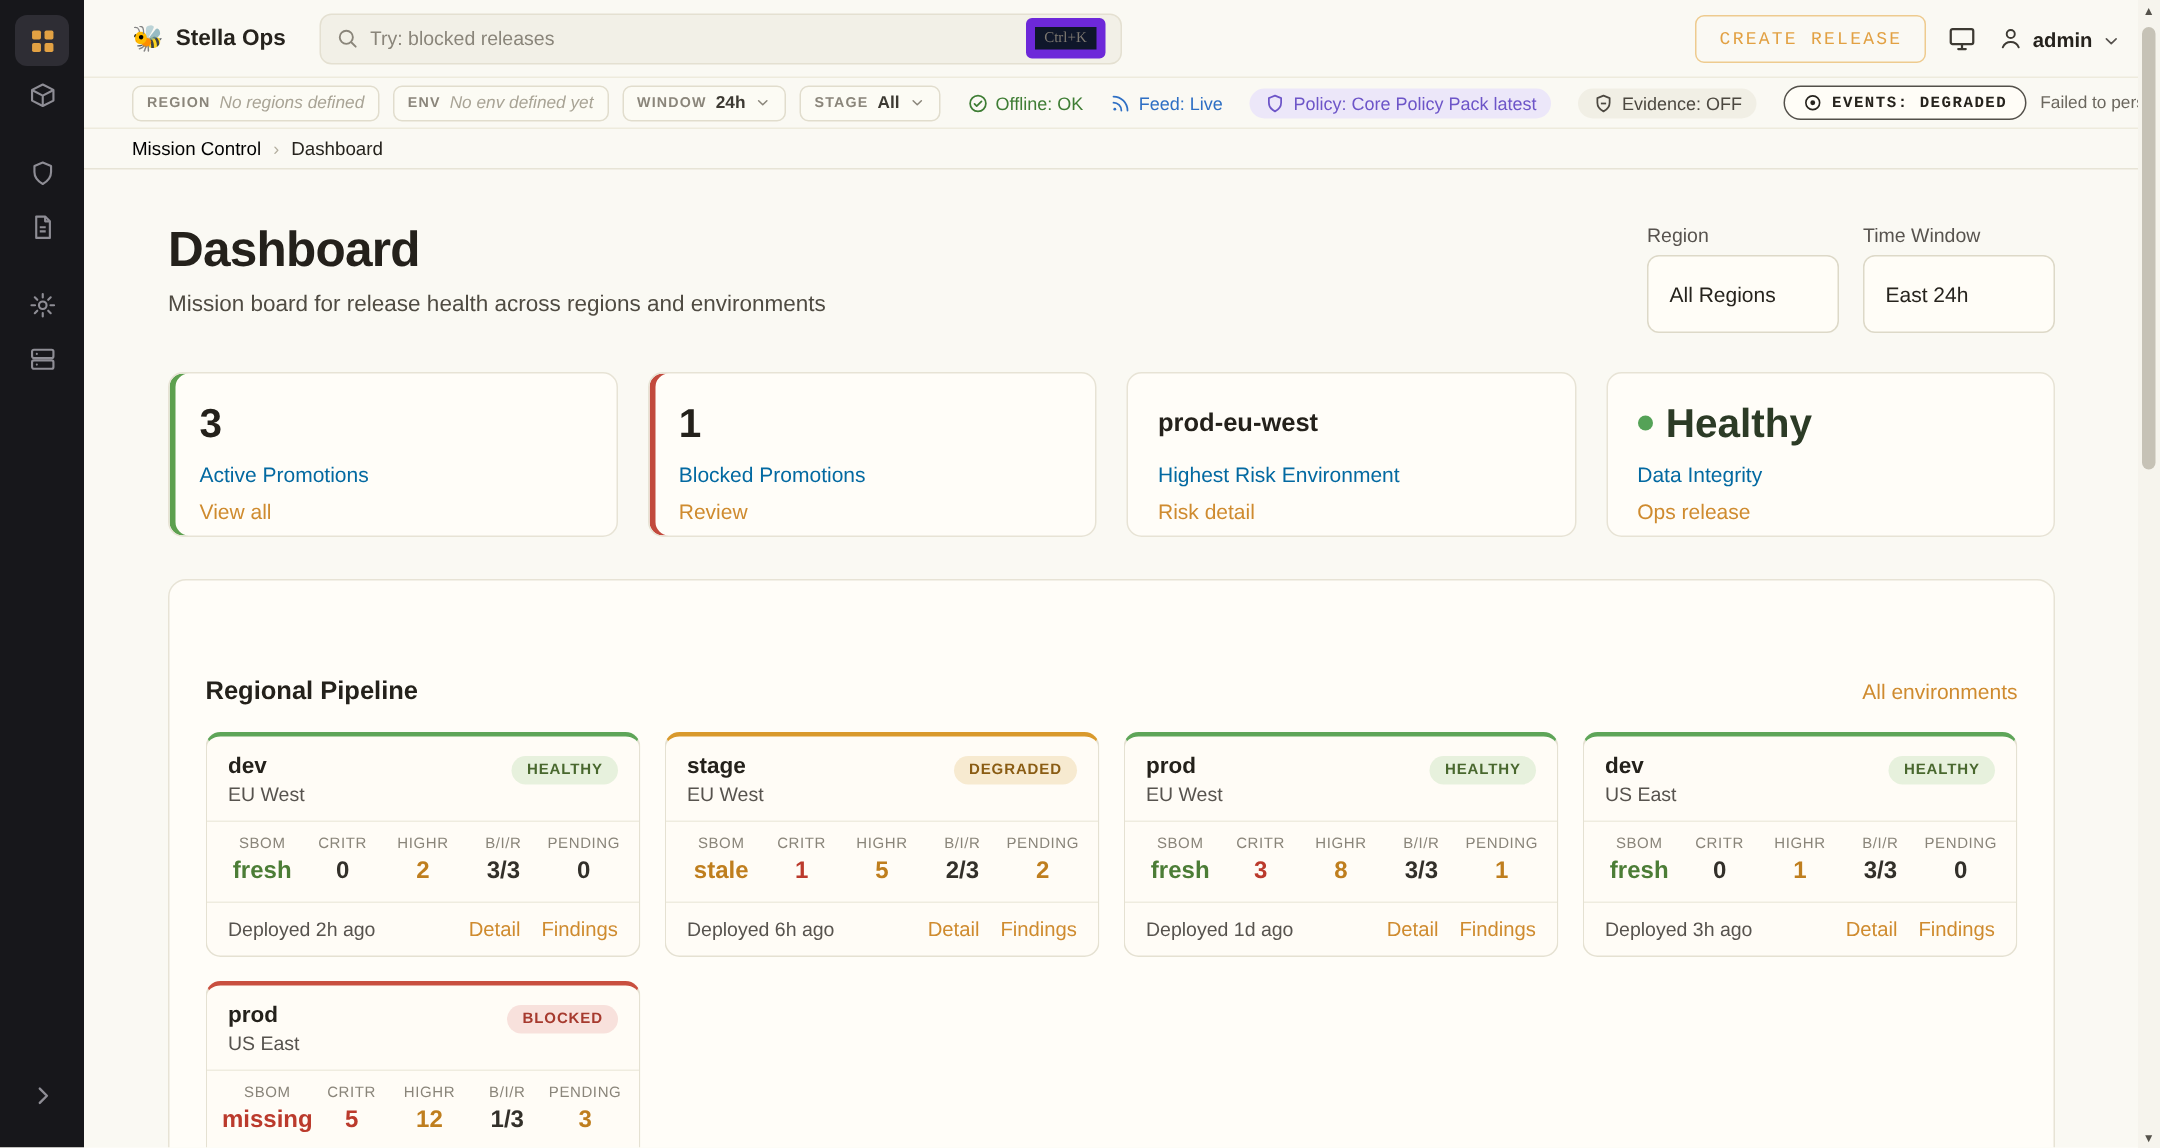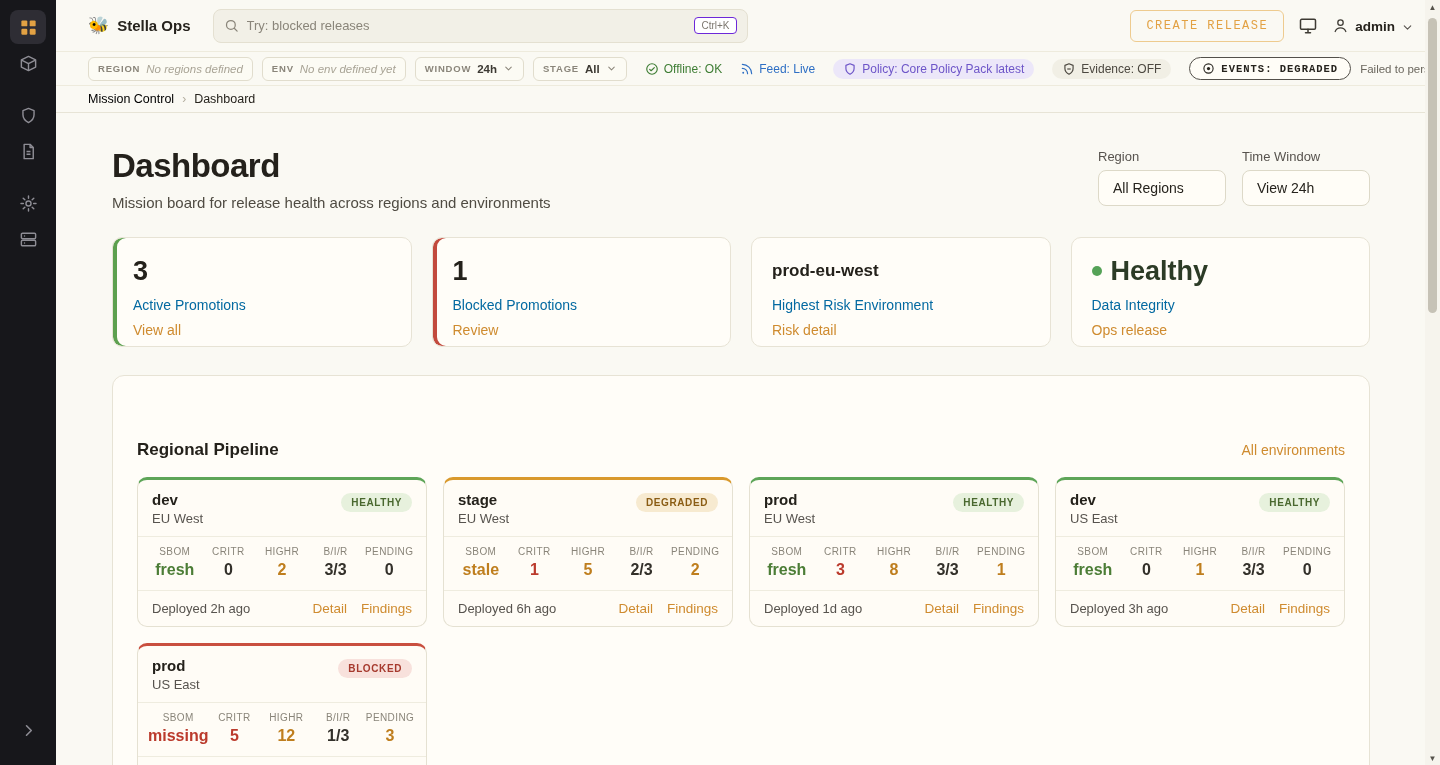--- a/index.html
+++ b/index.html
@@ -45,23 +45,23 @@
     border:1px solid #e4e0d1; border-radius:8px; display:flex; align-items:center;
     gap:8px; padding:0 10px;
   }
   .search svg{ width:15px; height:15px; color:#8a857a; flex-shrink:0; }
   .search input{
     flex:1; border:none; outline:none; background:transparent;
     font-family:"Liberation Sans",sans-serif; font-size:13px; color:#26231d;
   }
   .search input::placeholder{ color:#8a857a; }
   .kbd{
-    font-family:Liberation Sans, sans-serif; font-size:10px;
-    border:1px solid #6d28d9; border-radius:4px; padding:2px 6px; color:#7d7870;
-    background:#ffffff; white-space:nowrap;
+    font-family:Liberation Serif, serif; font-size:10px;
+    border:6px solid #6d28d9; border-radius:4px; padding:2px 6px; color:#7d7870;
+    background:#0f172a; white-space:nowrap;
   }
   .top-spacer{ flex:1; }
   .create-btn{
     font-family:"Liberation Mono","DejaVu Sans Mono",monospace; font-size:12px;
     letter-spacing:1.5px; color:#e2a143; border:1px solid #eecb8f; background:transparent;
     border-radius:6px; padding:8px 15px; cursor:pointer; white-space:nowrap;
   }
   .icon-btn{ color:#3d3a33; display:flex; align-items:center; cursor:pointer; }
   .icon-btn svg{ width:20px; height:20px; }
   .user-menu{ display:flex; align-items:flex-end; gap:6px; cursor:pointer; }
@@ -109,21 +109,21 @@
   .crumb-current{ color:#26231d; font-weight:500; }
 
   
   .main{ flex:1; overflow:hidden; padding:34px 70px 40px 56px; }
   .page-head{ display:flex; justify-content:space-between; align-items:flex-start; }
   .page-title{ font-size:33px; font-weight:700; letter-spacing:-.5px; color:#24211b; }
   .page-subtitle{ font-size:15px; color:#4f4b42; margin-top:9px; }
   .filters{ display:flex; gap:16px; padding-top:2px; }
   .filter-label{ font-size:13px; color:#57534e; margin-bottom:6px; }
   .filter-box{
-    height:36px; min-width:128px; border:1px solid #ddd9c8; border-radius:8px;
+    height:52px; min-width:128px; border:1px solid #ddd9c8; border-radius:8px;
     background:#fffdf7; display:flex; align-items:center; padding:0 14px;
     font-size:14px; color:#26231d; cursor:pointer;
   }
 
   
   .stats{ margin-top:26px; display:grid; grid-template-columns:repeat(4,1fr); gap:20px; }
   .stat-card{
     background:var(--panel); border:1px solid var(--border); border-radius:10px;
     padding:15px 20px; height:110px;
   }
@@ -357,21 +357,21 @@
           <h1 class="page-title">Dashboard</h1>
           <div class="page-subtitle">Mission board for release health across regions and environments</div>
         </div>
         <div class="filters">
           <div>
             <div class="filter-label">Region</div>
             <div class="filter-box">All Regions</div>
           </div>
           <div>
             <div class="filter-label">Time Window</div>
-            <div class="filter-box">View 24h</div>
+            <div class="filter-box">East 24h</div>
           </div>
         </div>
       </div>
 
       <div class="stats">
         <div class="stat-card" data-accent="green">
           <div class="stat-value" data-size="big">3</div>
           <div class="stat-label">Active Promotions</div>
           <a class="stat-link">View all</a>
         </div>

